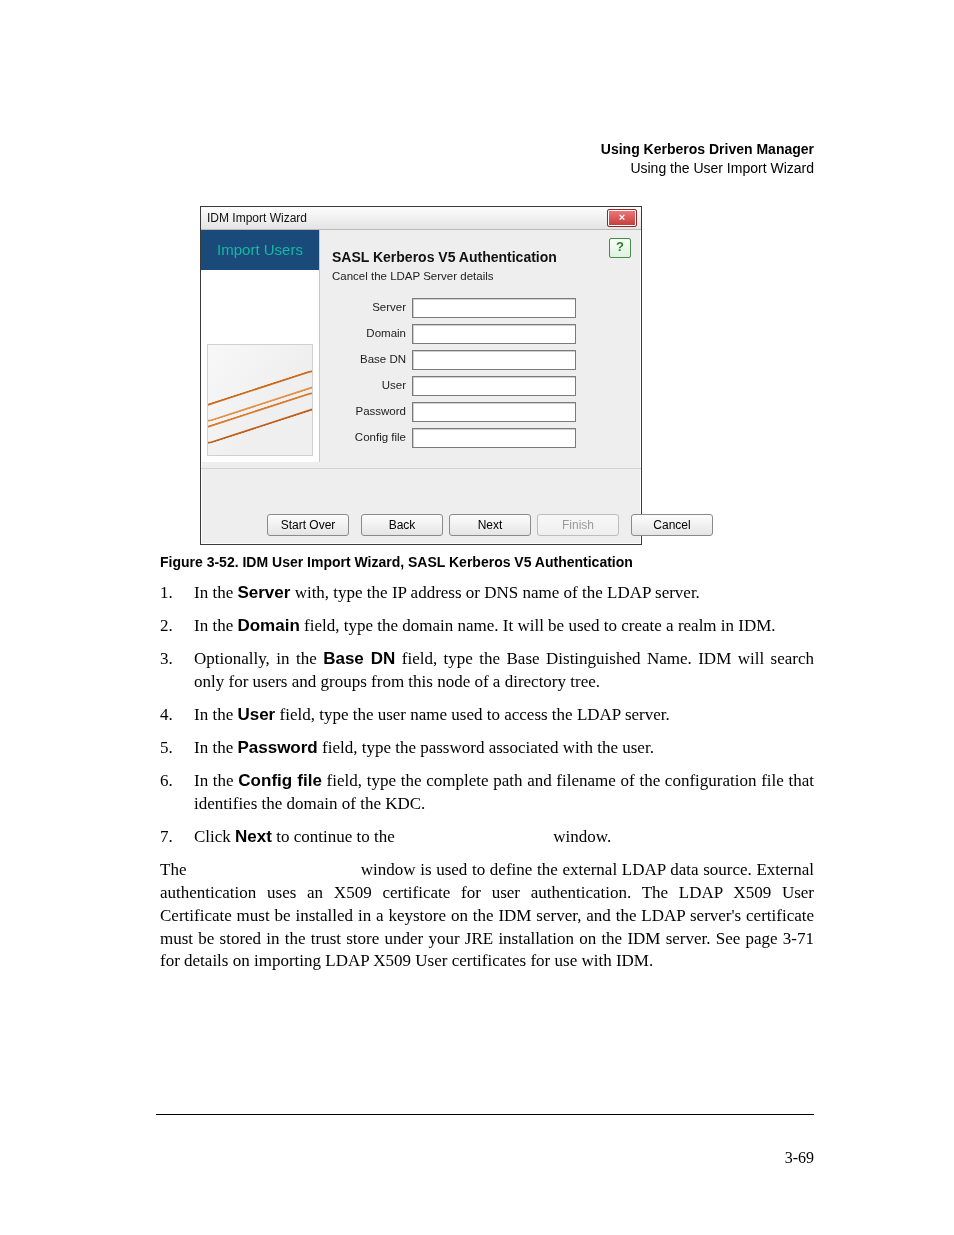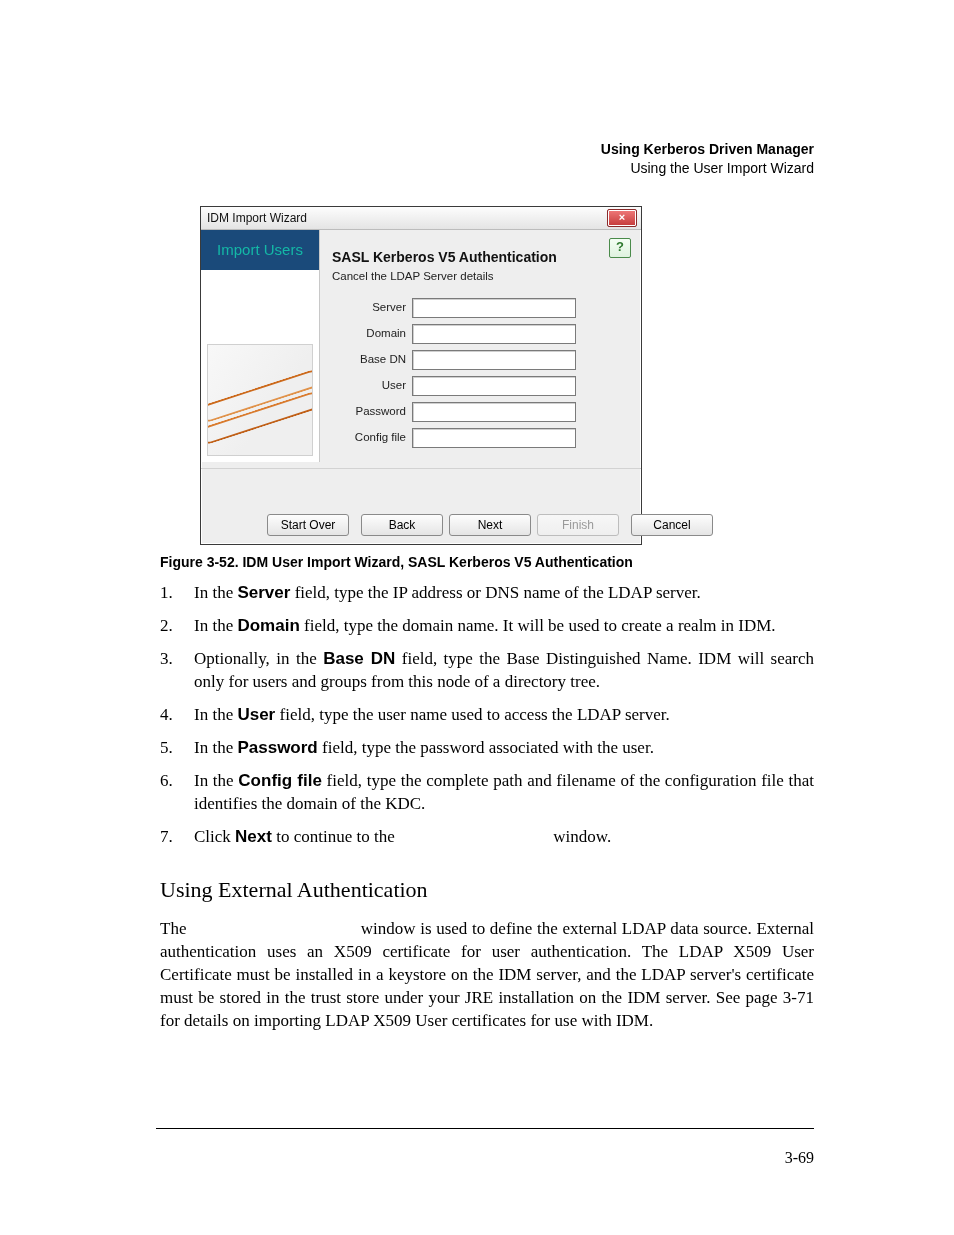--- a/index.html
+++ b/index.html
@@ -135,21 +135,21 @@
   .b{font-family:var(--sans);font-weight:bold;}
 
   .section h2{
     font-family:var(--serif);font-weight:normal;font-size:22px;
     margin:26px 0 14px 0;
   }
   .section p{margin:0;}
 
   .footer{
     position:absolute;left:156px;right:140px;bottom:66px;
-    border-top:1px solid #000;padding-top:18px;text-align:right;
+    border-top:1px solid #000;padding-top:32px;text-align:right;
     font-family:var(--serif);font-size:16px;
   }
 </style>
 </head>
 <body>
 
 <div class="page">
 
   <div class="runhead">
     <div class="line1">Using Kerberos Driven Manager</div>
@@ -212,21 +212,21 @@
     </div>
   </div>
 
   <div class="figcap">Figure 3-52. IDM User Import Wizard, SASL Kerberos V5 Authentication</div>
 
 
   <ol class="steps">
     <li>
       <span class="num">1.</span>
       <span class="txt">
-        <span>In the </span><span class="b">Server</span><span> field, type the IP address or DNS name of the LDAP server.</span>
+        <span>In the </span><span class="b">Server</span><span> with, type the IP address or DNS name of the LDAP server.</span>
       </span>
     </li>
     <li>
       <span class="num">2.</span>
       <span class="txt">
         <span>In the </span><span class="b">Domain</span><span> field, type the domain name. It will be used to create a realm in IDM.</span>
       </span>
     </li>
     <li>
       <span class="num">3.</span>
@@ -256,21 +256,20 @@
       <span class="num">7.</span>
       <span class="txt" style="text-align:left;">
         <span>Click </span><span class="b">Next</span><span> to continue to the </span>
         <span style="display:inline-block;width:150px;"></span>
         <span> window.</span>
       </span>
     </li>
   </ol>
 
   <div class="section">
-    <h2>Using External Authentication</h2>
     <p class="just">
       <span>The </span>
       <span style="display:inline-block;width:165px;"></span>
       <span> window is used to define the external LDAP data source. External authentication uses an X509 certificate for user authentication. The LDAP X509 User Certificate must be installed in a keystore on the IDM server, and the LDAP server's certificate must be stored in the trust store under your JRE installation on the IDM server. See page 3-71 for details on importing LDAP X509 User certificates for use with IDM.</span>
     </p>
   </div>
 
   <div class="footer">
     <span>3-69</span>
   </div>

